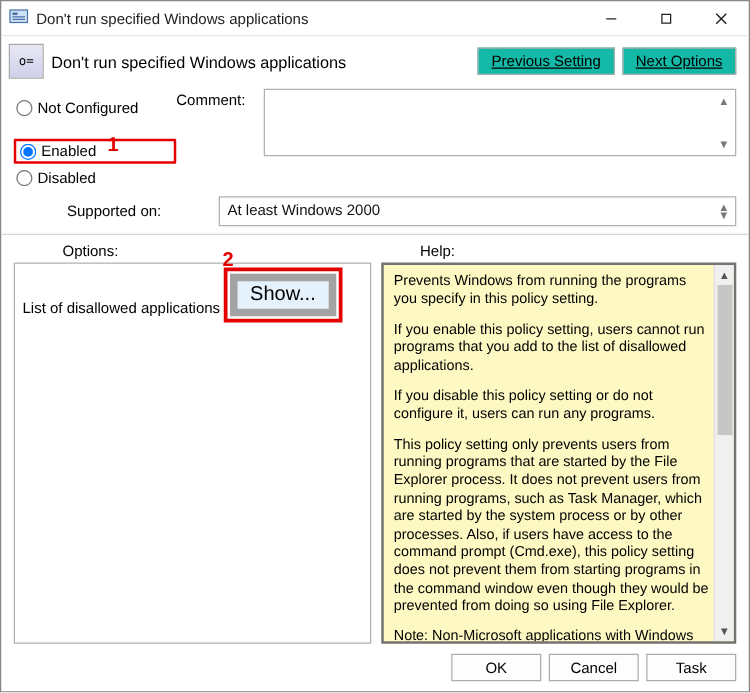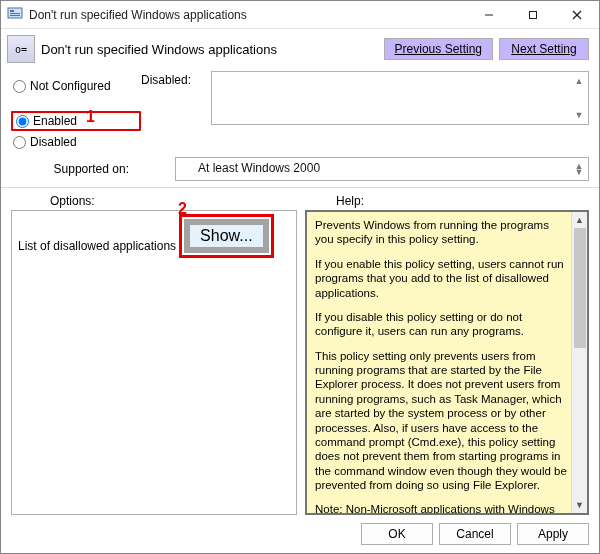--- a/index.html
+++ b/index.html
@@ -45,21 +45,21 @@
     width: 28px; height: 28px;
     background: linear-gradient(#e8e8f5,#cfd0ea);
     border: 1px solid #aaa;
     display: flex; align-items: center; justify-content: center;
     margin-right: 6px;
     font-size: 10px;
     font-family: monospace;
   }
   .header-title { flex: 1; font-size: 13px; }
   .nav-btn {
-    background: #c4b5fd;
+    background: #14b8a6;
     border: 1px solid #adadad;
     padding: 3px 10px;
     font-family: inherit;
     font-size: 12px;
     margin-left: 6px;
     min-width: 90px;
     text-decoration: underline;
   }
   .settings-area {
     padding: 4px 10px 6px 10px;
@@ -108,21 +108,21 @@
     margin-top: 4px;
     padding-left: 130px;
     gap: 40px;
   }
   .supported-label { width: 88px; text-align: right; padding-right: 6px; margin-left: -94px; }
   .supported-box {
     flex: 1;
     border: 1px solid #b1b1b1;
     background: #fff;
     height: 24px;
-    padding: 3px 22px;
+    padding: 3px 6px;
     position: relative;
     color: #111;
   }
   .mid-labels {
     display: flex;
     padding: 6px 10px 2px 10px;
     margin-left: 39px;
   }
   .mid-labels .opts { width: 286px; }
   .lower {
@@ -229,41 +229,41 @@
             <line x1="9" y1="1" x2="1" y2="9" stroke="#222" stroke-width="1.2"></line>
           </svg>
       </div>
     </div>
   </div>
 
   <div class="header-row">
     <div class="header-icon">o=</div>
     <div class="header-title">Don't run specified Windows applications</div>
     <button class="nav-btn">Previous Setting</button>
-    <button class="nav-btn">Next Setting</button>
+    <button class="nav-btn">Next Options</button>
   </div>
 
   <div class="settings-area">
     <div class="radio-area">
       <div class="radio-col">
         <label class="radio-row">
           <input type="radio" name="state" style="">
           <span>Not Configured</span>
         </label>
         <label class="radio-row highlight-red">
           <input type="radio" name="state" checked="" style="">
           <span>Enabled</span>
         </label>
         <label class="radio-row">
           <input type="radio" name="state" style="">
           <span>Disabled</span>
         </label>
       </div>
       <div class="comment-col">
-        <div class="comment-label">Disabled:</div>
+        <div class="comment-label">Comment:</div>
         <div class="textbox">
           <span></span>
           <div class="scroll-arrow" style="top:2px">▲</div>
           <div class="scroll-arrow" style="bottom:2px">▼</div>
         </div>
       </div>
     </div>
     <div class="supported-row">
       <div class="supported-label">Supported on:</div>
       <div class="supported-box">
@@ -299,19 +299,19 @@
         <div class="up">▲</div>
         <div class="thumb"></div>
         <div class="down">▼</div>
       </div>
     </div>
   </div>
 
   <div class="footer">
     <button>OK</button>
     <button>Cancel</button>
-    <button>Apply</button>
+    <button>Task</button>
   </div>
 
 </div>
 
 <div class="annot annot1">1</div>
 <div class="annot annot2">2</div>
 
 </body></html>

